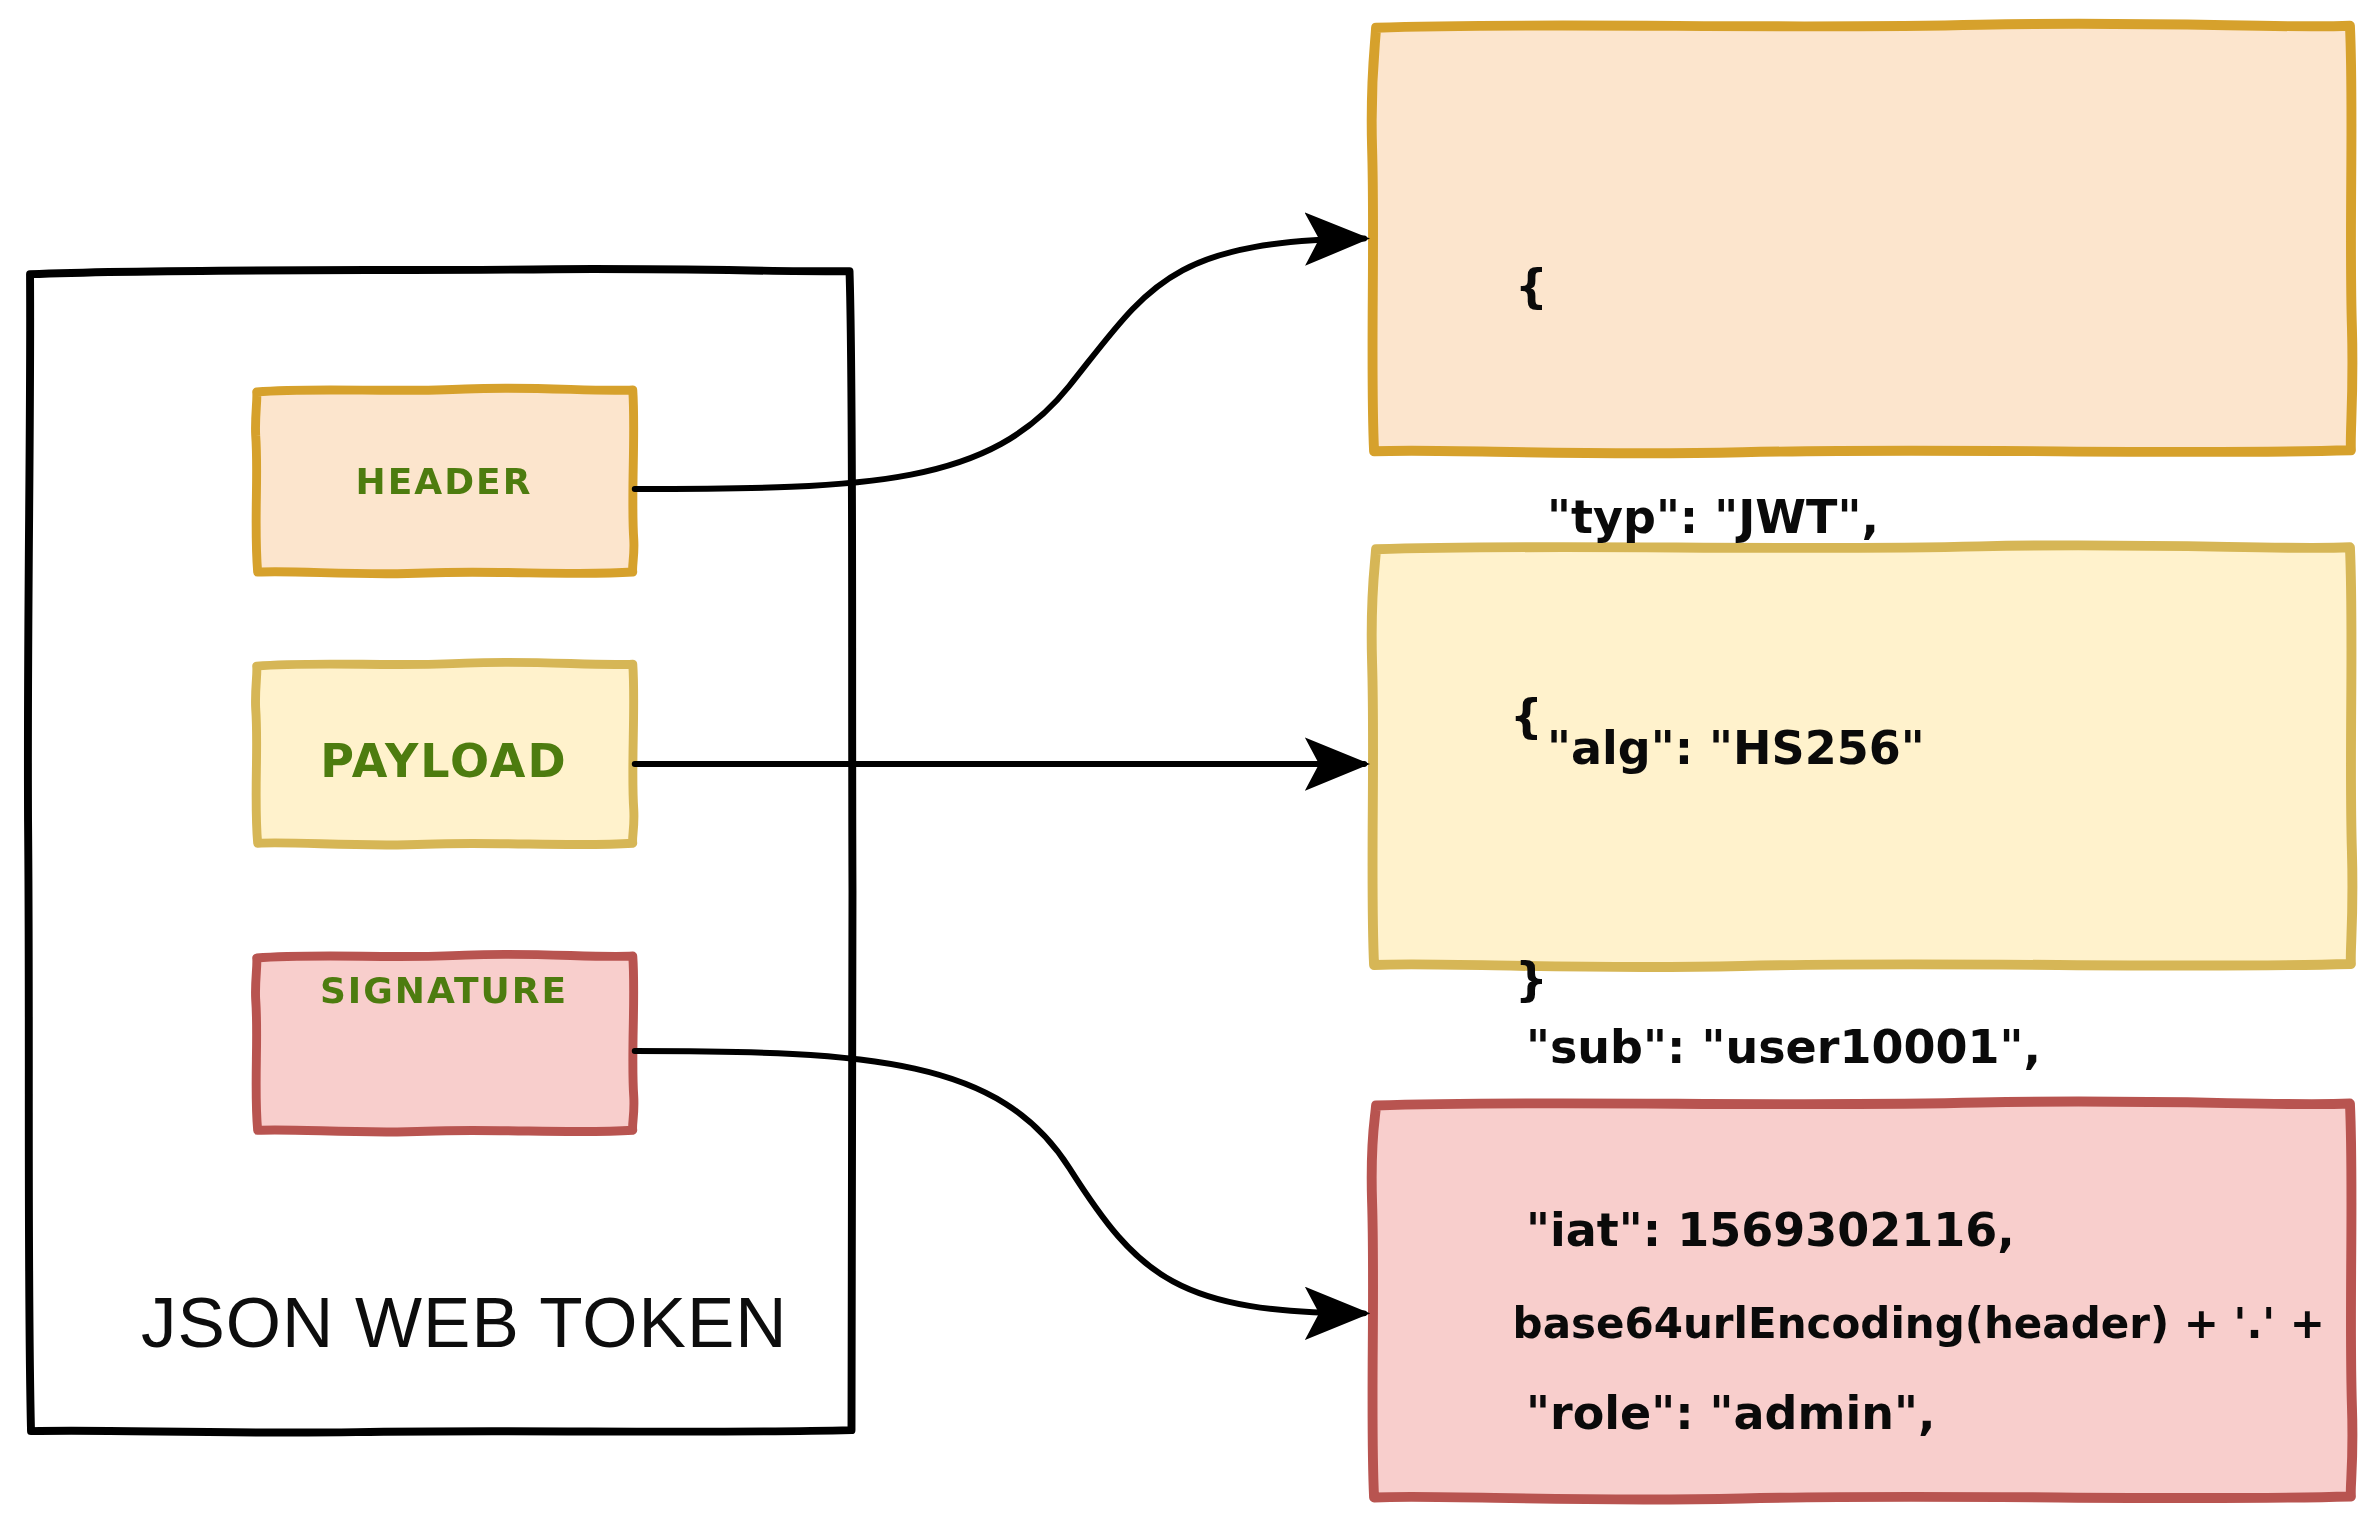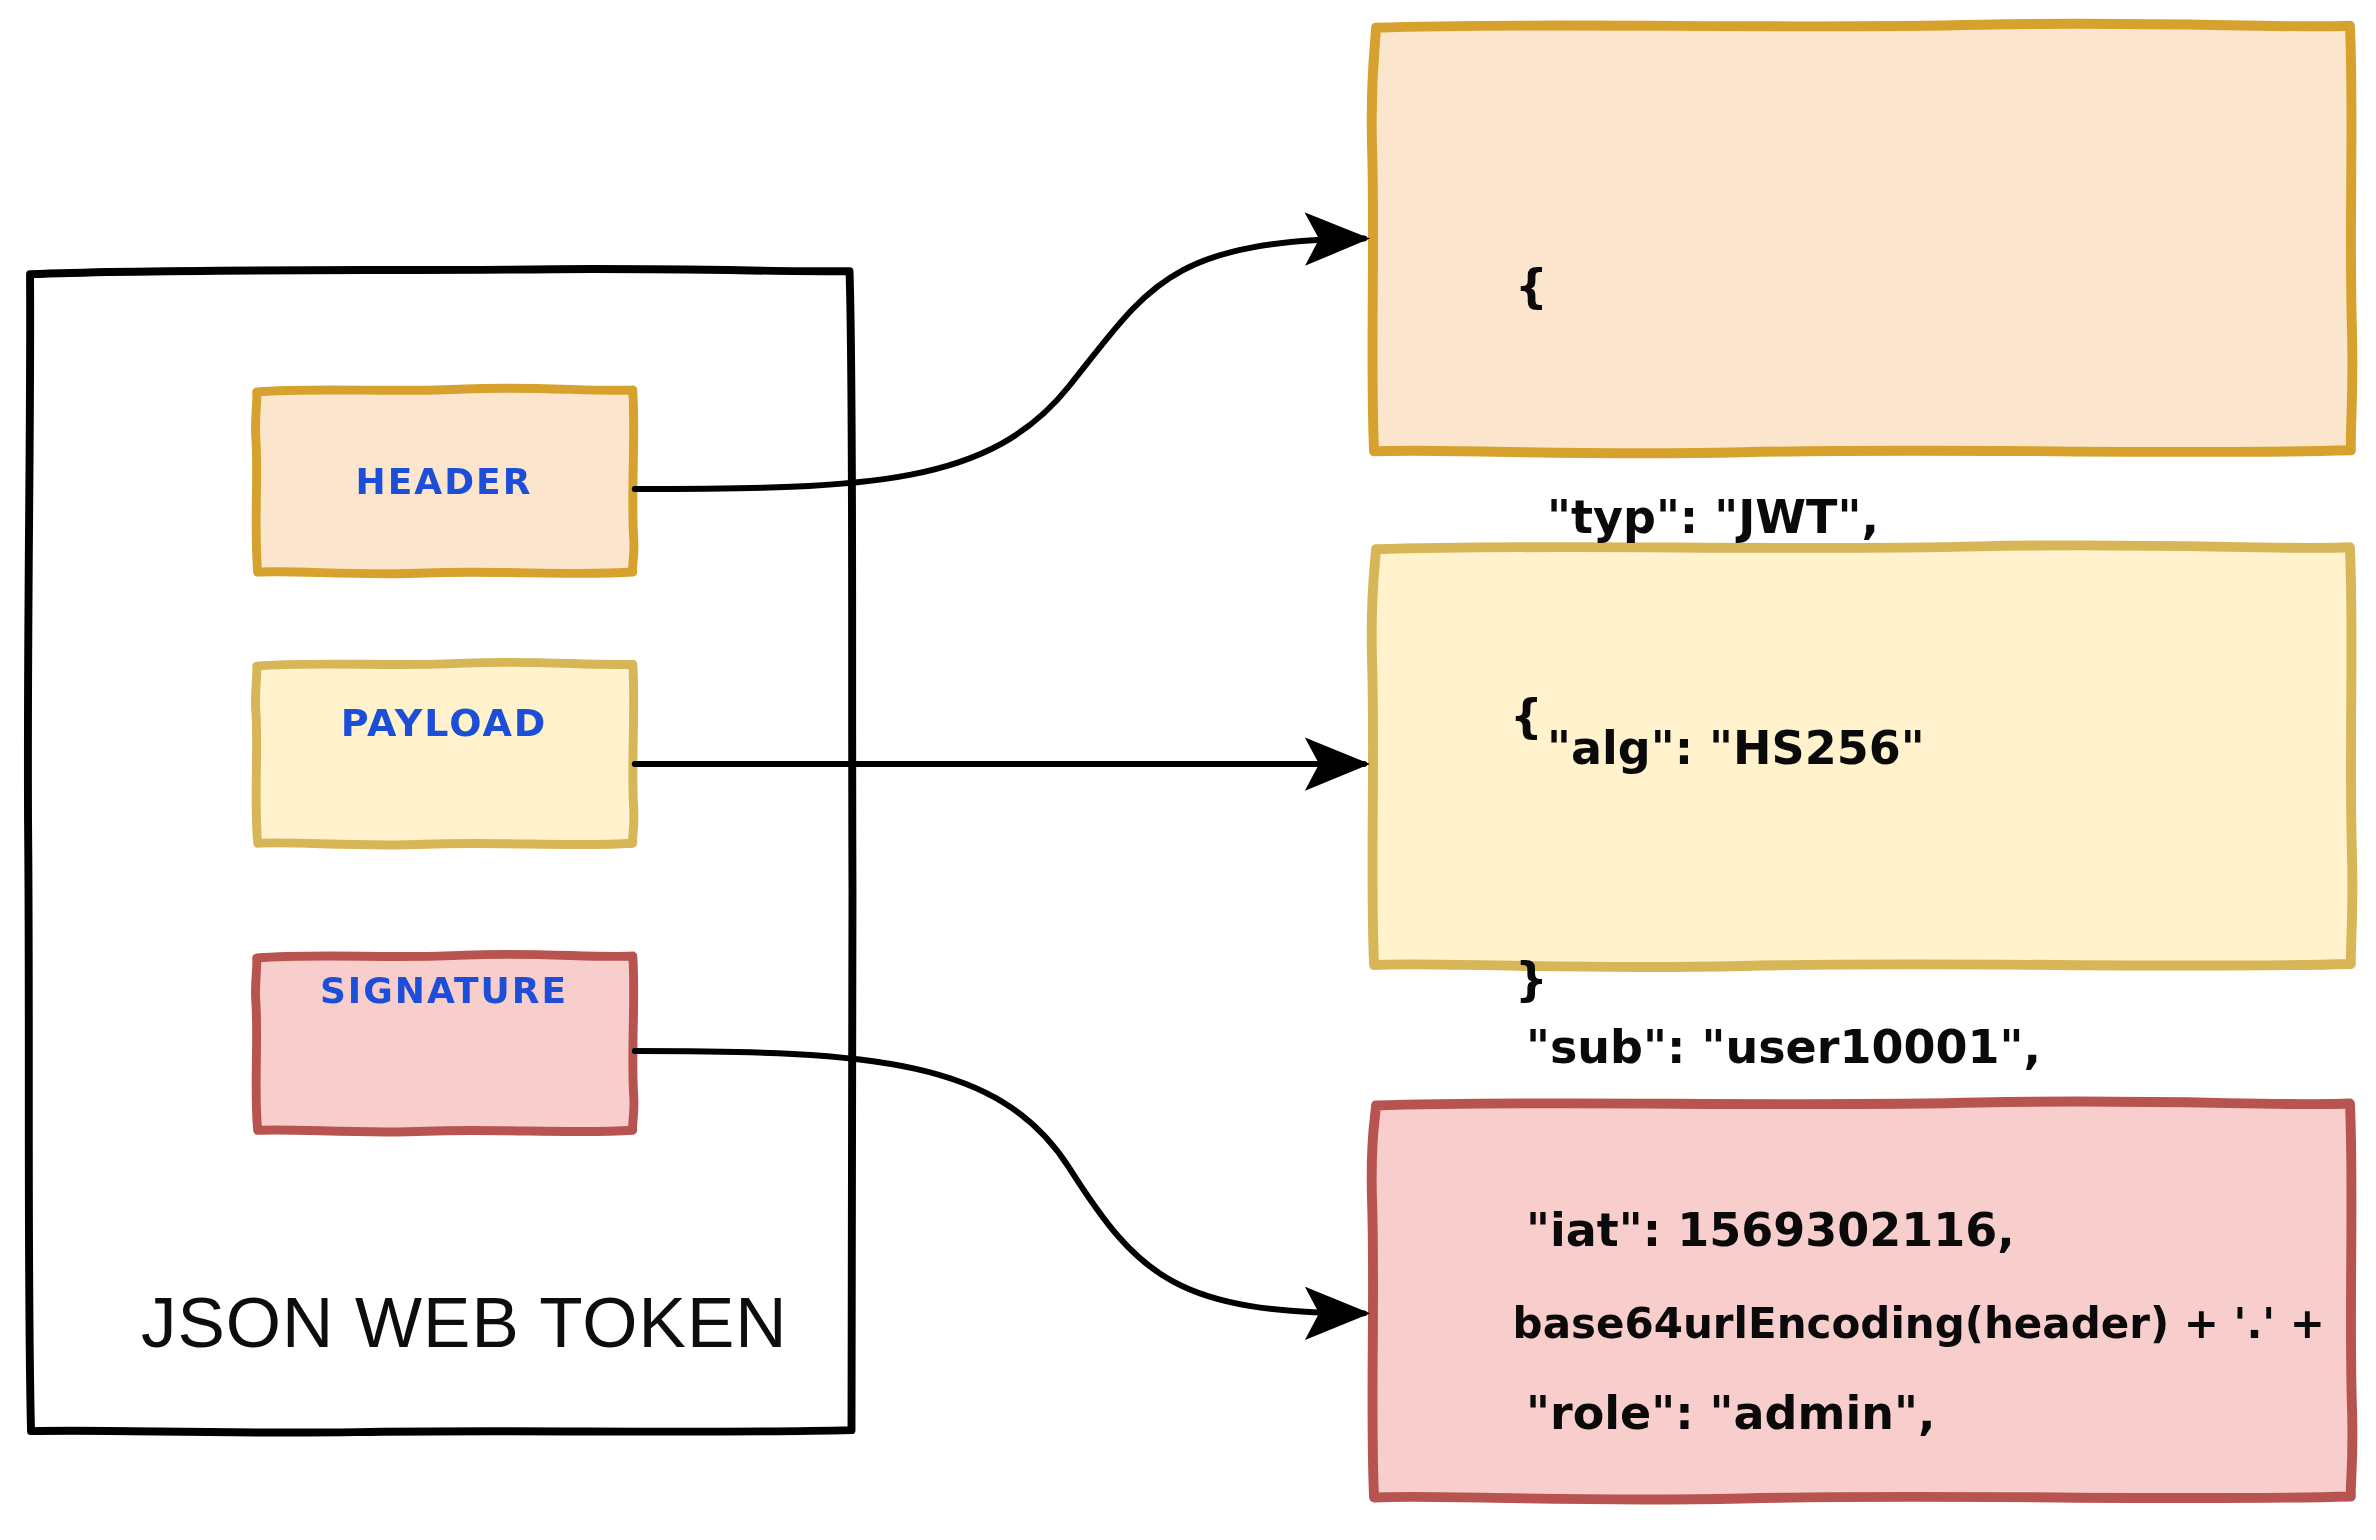--- a/index.html
+++ b/index.html
@@ -7,21 +7,21 @@
     width:2376px;height:1540px;position:relative;overflow:hidden;
     font-family:"DejaVu Sans", sans-serif;
   }
   #canvas{position:absolute;left:0;top:0;width:2376px;height:1540px;}
   .svg-layer{position:absolute;left:0;top:0;width:2376px;height:1540px;pointer-events:none;}
 
   
   .box-label{
     position:absolute;display:flex;align-items:center;justify-content:center;
     font-family:"DejaVu Sans", sans-serif;
-    font-weight:700;color:#1d4ed8;letter-spacing:2px;
+    font-weight:700;color:#4d7c0f;letter-spacing:2px;
     white-space:nowrap;
   }
   .jwt-title{
     position:absolute;
     font-family:"Liberation Sans", sans-serif;
     font-size:71px;font-weight:400;color:#0d0d0d;
     letter-spacing:1px;white-space:nowrap;
   }
   .code-block{
     position:absolute;
@@ -34,21 +34,21 @@
   
   #header-json-text{left:1515px;top:94px;font-size:46px;line-height:77px;}
   
   #payload-json-text{left:1510px;top:564px;font-size:46px;line-height:61px;}
   #payload-json-text .gap{display:block;height:26px;}
   
   #signature-text{left:1498px;top:1196px;font-size:42px;line-height:51px;}
 
   
   #label-header{left:255px;top:389px;width:378px;height:185px;font-size:36px;}
-  #label-payload{left:255px;top:631px;width:378px;height:183px;font-size:38px;}
+  #label-payload{left:255px;top:669px;width:378px;height:183px;font-size:46px;}
   #label-signature{left:255px;top:901px;width:378px;height:178px;font-size:36px;}
   #jwt-title-el{left:141px;top:1282px;text-align:center;}
 </style>
 </head>
 <body>
 
 <div id="canvas">
 
   <svg class="svg-layer" viewBox="0 0 2400 1556" xmlns="http://www.w3.org/2000/svg">
     <defs>

